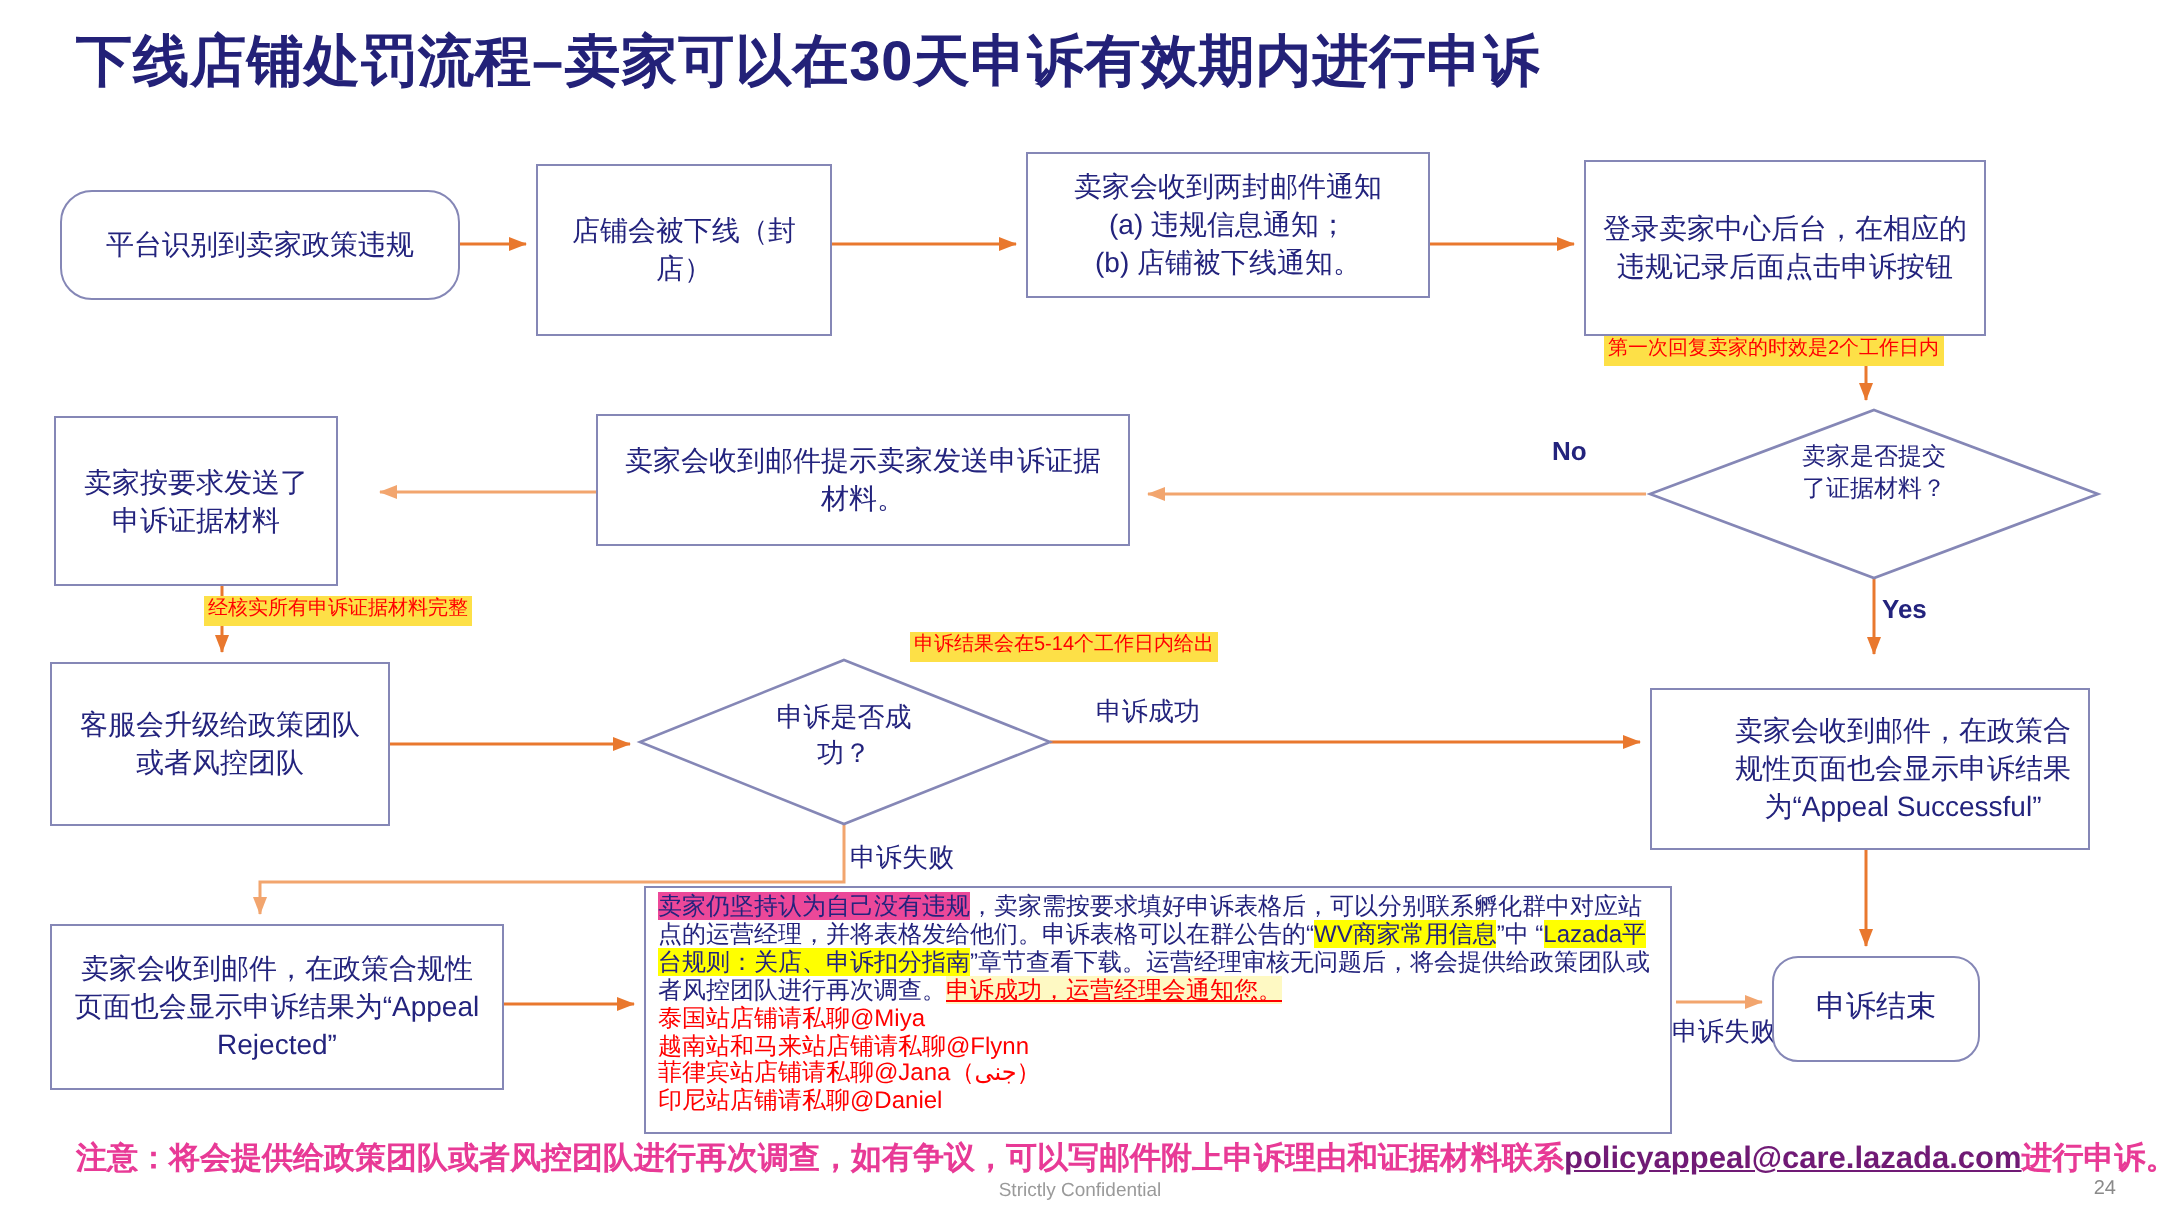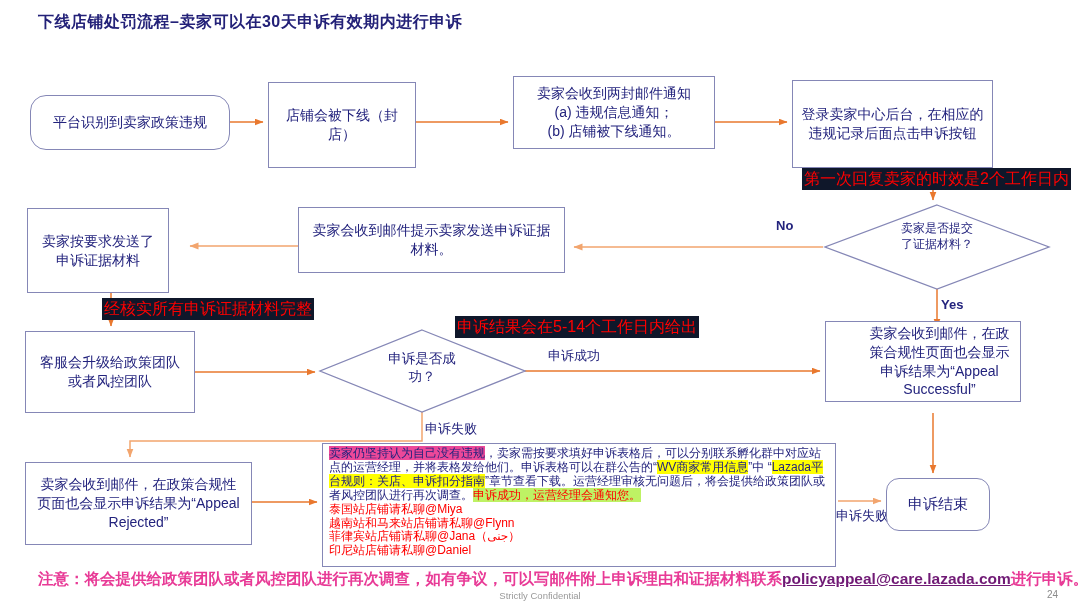--- a/index.html
+++ b/index.html
@@ -1,34 +1,34 @@
 <!DOCTYPE html>
 <html><head>
 <meta charset="utf-8">
 <style>
   html,body{margin:0;padding:0;background:#fff;}
   .stage{position:relative;width:1080px;height:611px;background:#ffffff;overflow:hidden;
          font-family:"Liberation Sans",sans-serif;}
-  .title{position:absolute;left:38px;top:12px;font-size:16px;font-weight:bold;color:#232178;letter-spacing:.5px;}
+  .title{position:absolute;left:38px;top:12px;font-size:28px;font-weight:bold;color:#232178;letter-spacing:.5px;}
   svg.connectors{position:absolute;left:0;top:0;width:1080px;height:611px;}
   .node{position:absolute;background:#fff;border:1.5px solid #8587b6;color:#23237d;
         display:flex;align-items:center;justify-content:center;text-align:center;
         font-size:14px;line-height:1.35;box-sizing:border-box;padding:4px 8px;}
   .rounded{border-radius:16px;}
   .node .lines div{white-space:nowrap;}
   .dtext{position:absolute;color:#23237d;text-align:center;font-size:12px;line-height:1.3;}
-  .hl{position:absolute;background:#0f172a;color:#ff0000;font-size:16px;line-height:1.25;padding:1px 2px;white-space:nowrap;}
+  .hl{position:absolute;background:#fde047;color:#ff0000;font-size:10px;line-height:1.25;padding:1px 2px;white-space:nowrap;}
   .edge-label{position:absolute;color:#23237d;font-size:13px;white-space:nowrap;}
   .edge-label.en{font-weight:bold;}
   .infobox{position:absolute;left:322px;top:443px;width:514px;height:124px;background:#fff;
            border:1px solid #8587b6;box-sizing:border-box;padding:3px 6px;
            font-size:12px;line-height:1.16;color:#23237d;}
   .seg-green{background:#ec4899;color:#23237d;}
   .seg-yellow{background:#ffff00;color:#23237d;}
-  .seg-yellow-red{background:#bef264;color:#ff0000;}
+  .seg-yellow-red{background:#fef9c3;color:#ff0000;text-decoration:underline;}
   .contact{color:#ff0000;white-space:nowrap;}
   .notice{position:absolute;left:38px;top:569px;width:1034px;font-size:15.5px;font-weight:bold;
           color:#e83a96;white-space:nowrap;}
   .notice a{color:#701a75;text-decoration:underline;}
   .footer-conf{position:absolute;left:0;top:590px;width:1080px;text-align:center;
                font-size:9.5px;color:#9a9a9a;}
   .page-num{position:absolute;right:22px;top:589px;font-size:10px;color:#8a8a8a;}
 </style>
 </head>
 <body>
@@ -105,21 +105,21 @@
     <div>客服会升级给政策团队或者风控团队</div>
   </div>
 
   <div class="hl" style="left:455px;top:316px;">申诉结果会在5-14个工作日内给出</div>
 
   <div class="dtext" style="left:385px;top:350px;width:74px;font-size:13.5px;">申诉是否成功？</div>
 
   <div class="edge-label" style="left:548px;top:347px;">申诉成功</div>
   <div class="edge-label" style="left:425px;top:420px;">申诉失败</div>
 
-  <div class="node" style="left:825px;top:321px;width:196px;height:81px;padding-left:41px;">
+  <div class="node" style="left:825px;top:344px;width:220px;height:81px;padding-left:41px;">
     <div>卖家会收到邮件，在政策合规性页面也会显示申诉结果为“Appeal Successful”</div>
   </div>
 
   <div class="node" style="left:25px;top:462px;width:227px;height:83px;">
     <div>卖家会收到邮件，在政策合规性页面也会显示申诉结果为“Appeal Rejected”</div>
   </div>
 
   <div class="infobox">
     <span class="seg-green">卖家仍坚持认为自己没有违规</span><span>，卖家需按要求填好申诉表格后，可以分别联系孵化群中对应站点的运营经理，并将表格发给他们。申诉表格可以在群公告的“</span><span class="seg-yellow">WV商家常用信息</span><span>”中 “</span><span class="seg-yellow">Lazada平台规则：关店、申诉扣分指南</span><span>”章节查看下载。运营经理审核无问题后，将会提供给政策团队或者风控团队进行再次调查。</span><span class="seg-yellow-red">申诉成功，运营经理会通知您。</span>
     <div class="contact">泰国站店铺请私聊@Miya</div>

